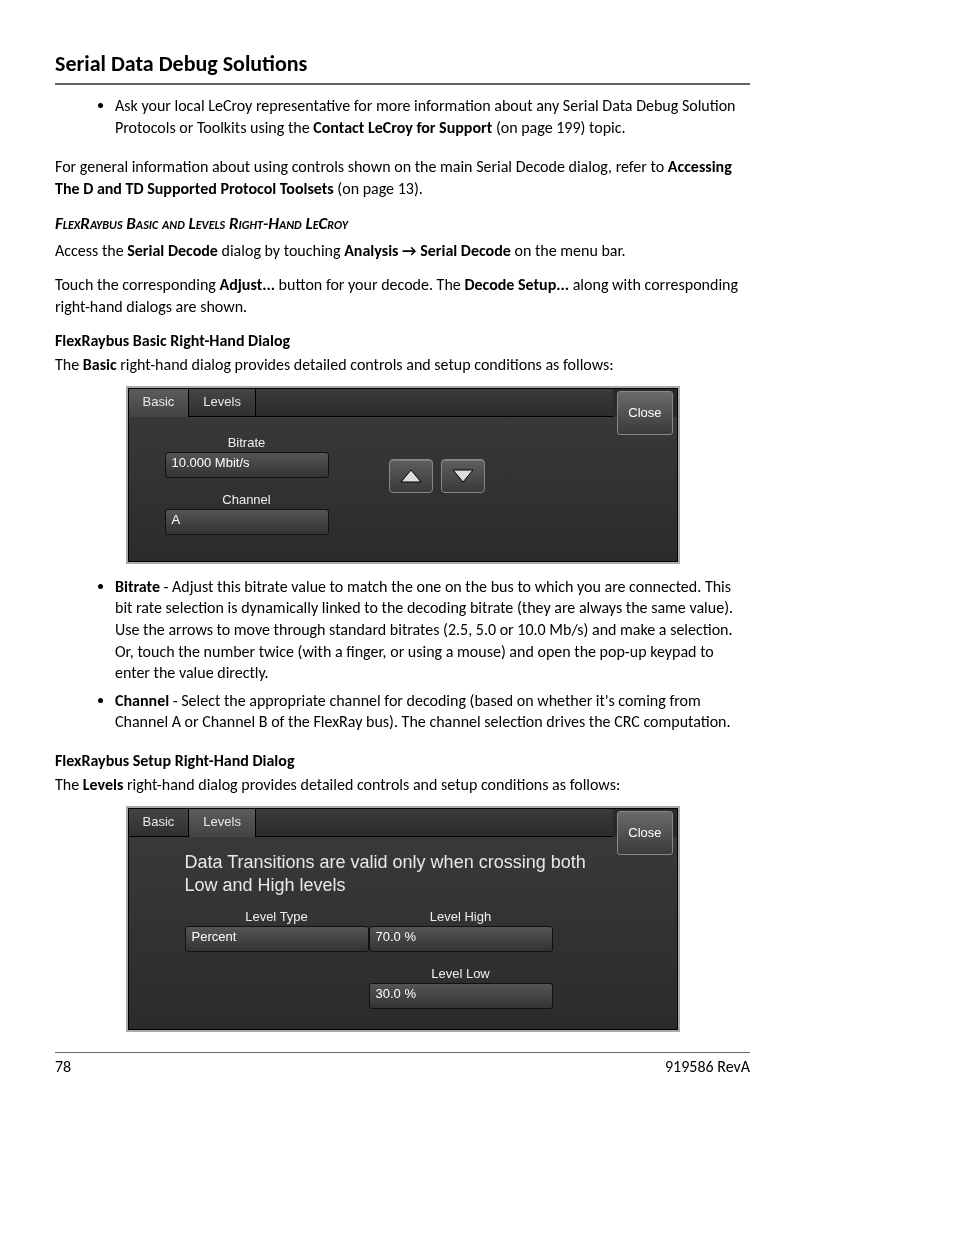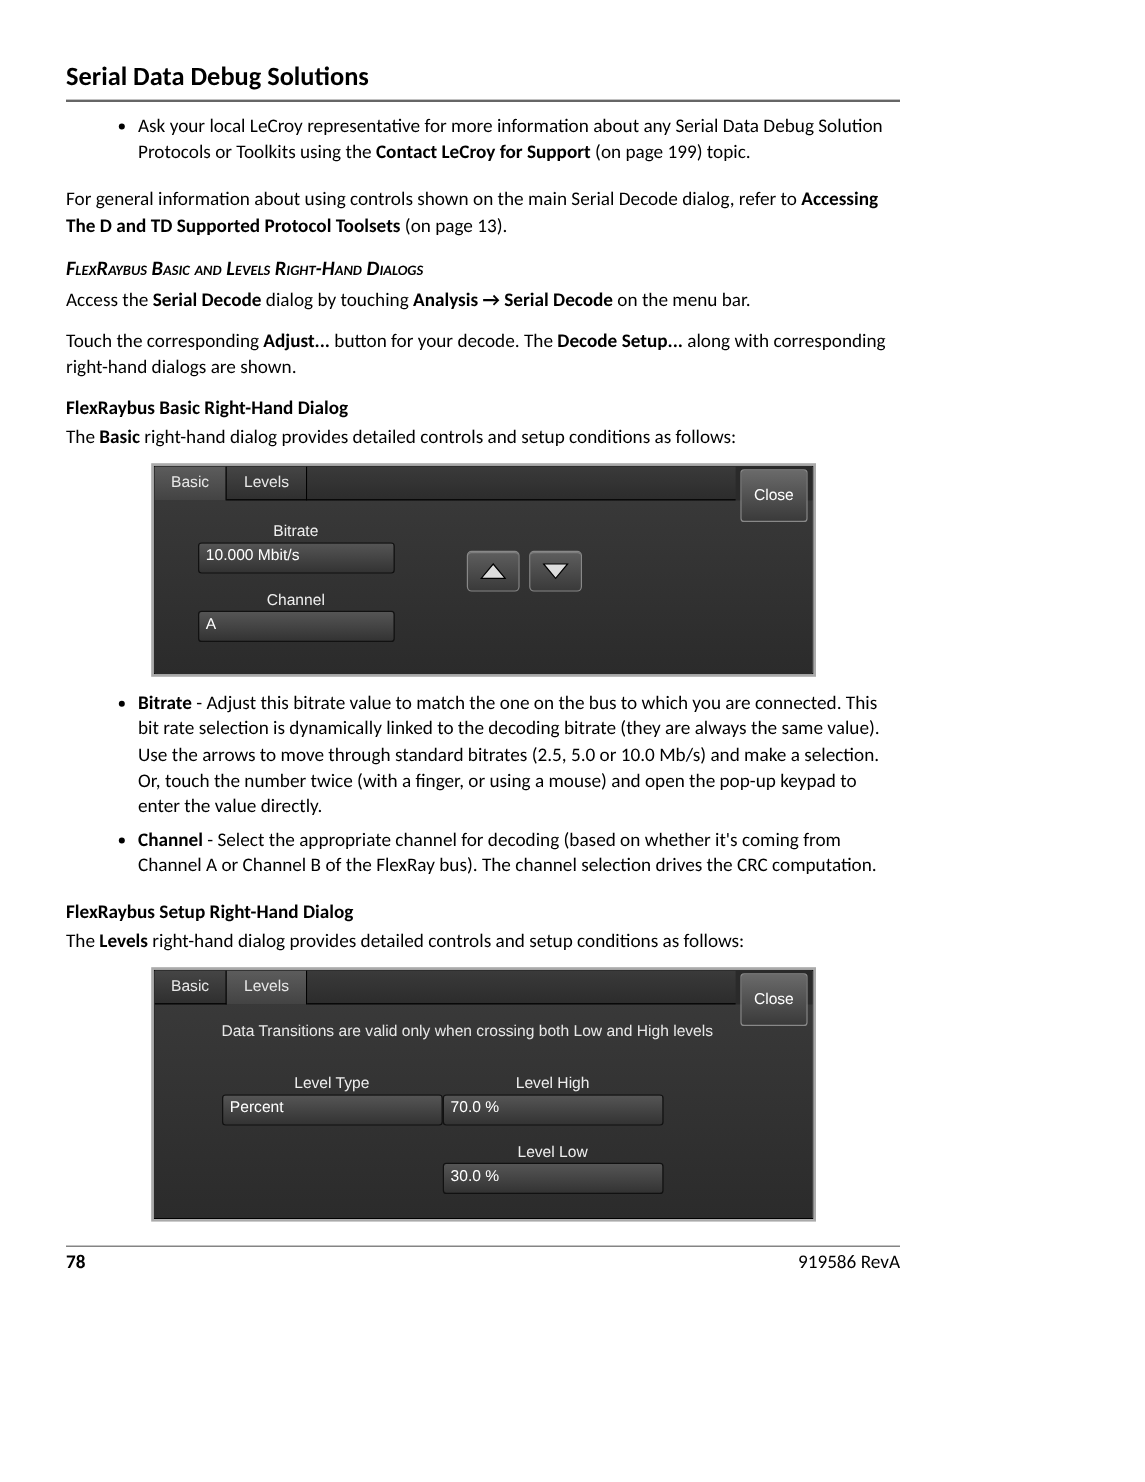--- a/index.html
+++ b/index.html
@@ -134,22 +134,22 @@
     align-items: center;
     justify-content: center;
     box-shadow: inset 0 1px 0 rgba(255,255,255,0.2);
   }
   .step-btn svg { display: block; }
 
   .dialog-body2 {
     padding: 14px 36px 20px 56px;
   }
   .dialog-note {
-    font-size: 13px;
-    margin-bottom: 28px;
+    font-size: 18px;
+    margin-bottom: 12px;
     line-height: 1.3;
     max-width: 430px;
   }
   .levels-row {
     display: flex;
   }
 
   
   .note-box {
     background: #c2ddec;
@@ -165,41 +165,41 @@
   .footer-rule {
     border: none;
     border-top: 1px solid #666;
     margin: 22px 0 4px 0;
   }
   .footer {
     display: flex;
     justify-content: space-between;
     font-size: 16px;
   }
-  .footer .pg { font-weight: bold; }
+  .footer .pg { font-weight: normal; }
 </style>
 </head>
 <body>
 
 <div class="page">
 
   <div class="title">Serial Data Debug Solutions</div>
   <hr class="title-rule">
 
   <ul class="bullet">
     <li>
       <span>Ask your local LeCroy representative for more information about any Serial Data Debug Solution Protocols or Toolkits using the </span><span class="bold">Contact LeCroy for Support</span><span> (on page 199) topic.</span>
     </li>
   </ul>
 
   <p class="body">
     <span>For general information about using controls shown on the main Serial Decode dialog, refer to </span><span class="bold">Accessing The D and TD Supported Protocol Toolsets</span><span> (on page 13).</span>
   </p>
 
-  <div class="section-heading">FlexRaybus Basic and Levels Right-Hand Dialogs</div>
+  <div class="section-heading">FlexRaybus Basic and Levels Right-Hand LeCroy</div>
 
   <p class="body">
     <span>Access the </span><span class="bold">Serial Decode</span><span> dialog by touching </span><span class="bold">Analysis → Serial Decode</span><span> on the menu bar.</span>
   </p>
 
   <p class="body">
     <span>Touch the corresponding </span><span class="bold">Adjust...</span><span> button for your decode. The </span><span class="bold">Decode Setup...</span><span> along with corresponding right-hand dialogs are shown.</span>
   </p>
 
   <div class="sub-heading">FlexRaybus Basic Right-Hand Dialog</div>

